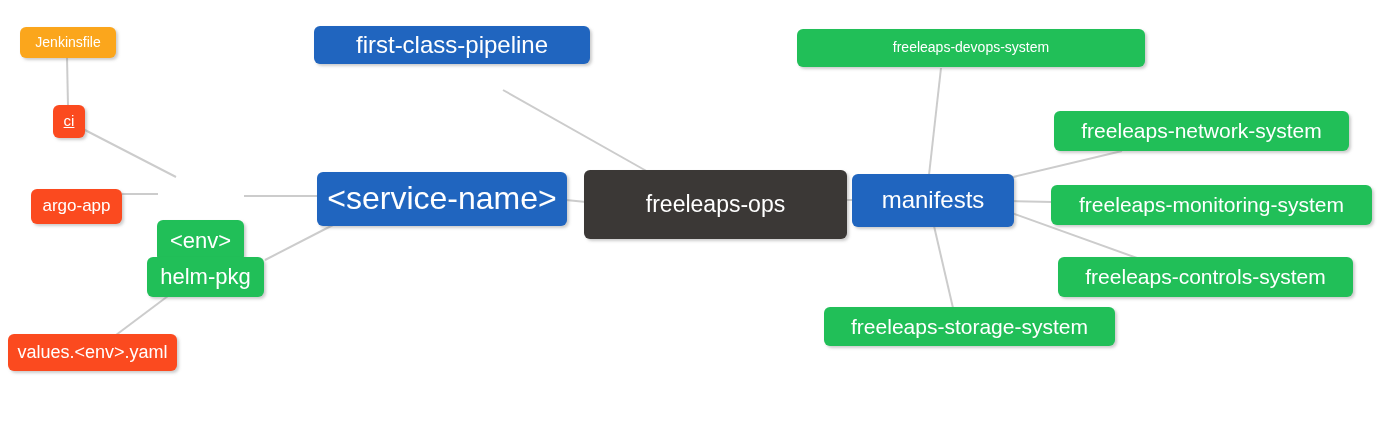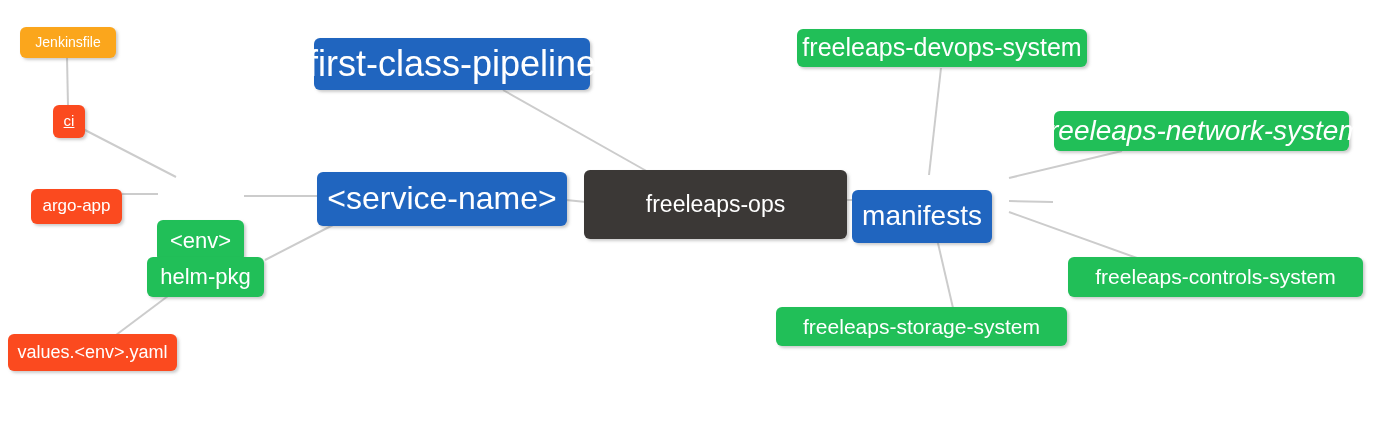--- a/index.html
+++ b/index.html
@@ -48,30 +48,31 @@
   <div class="node c-red" style="left:53px;top:105px;width:32px;height:33px;font-size:15px;text-decoration:underline;">ci</div>
 
   <div class="node c-red" style="left:31px;top:189px;width:91px;height:35px;font-size:17px;">argo-app</div>
 
   <div class="node c-green" style="left:157px;top:175px;width:87px;height:42px;font-size:22px;margin-top:45px;">&lt;env&gt;</div>
 
   <div class="node c-green" style="left:147px;top:257px;width:117px;height:40px;font-size:22px;">helm-pkg</div>
 
   <div class="node c-red" style="left:8px;top:334px;width:169px;height:37px;font-size:18px;">values.&lt;env&gt;.yaml</div>
 
-  <div class="node c-blue" style="left:314px;top:38px;width:276px;height:52px;font-size:36px;">first-class-pipeline</div>
+  <div class="node c-blue" style="left:314px;top:26px;width:276px;height:38px;font-size:24px;">first-class-pipeline</div>
 
   <div class="node c-blue" style="left:317px;top:172px;width:250px;height:54px;font-size:32px;text-align:center;">&lt;service-name&gt;</div>
 
   <div class="node c-dark" style="left:584px;top:170px;width:263px;height:69px;font-size:23px;">freeleaps-ops</div>
 
-  <div class="node c-blue" style="left:852px;top:174px;width:140px;height:53px;font-size:28px;margin-top:16px;">manifests</div>
+  <div class="node c-blue" style="left:852px;top:174px;width:162px;height:53px;font-size:24px;">manifests</div>
 
-  <div class="node c-green" style="left:797px;top:29px;width:290px;height:38px;font-size:25px;">freeleaps-devops-system</div>
+  <div class="node c-green" style="left:797px;top:29px;width:348px;height:38px;font-size:14px;">freeleaps-devops-system</div>
 
-  <div class="node c-green" style="left:1054px;top:111px;width:295px;height:40px;font-size:28px;font-style:italic;">freeleaps-network-system</div>
+  <div class="node c-green" style="left:1054px;top:111px;width:295px;height:40px;font-size:21px;">freeleaps-network-system</div>
 
+  <div class="node c-green" style="left:1051px;top:185px;width:321px;height:40px;font-size:21px;">freeleaps-monitoring-system</div>
 
-  <div class="node c-green" style="left:1058px;top:257px;width:295px;height:40px;font-size:21px;margin-left:10px;">freeleaps-controls-system</div>
+  <div class="node c-green" style="left:1058px;top:257px;width:295px;height:40px;font-size:21px;">freeleaps-controls-system</div>
 
-  <div class="node c-green" style="left:776px;top:307px;width:291px;height:39px;font-size:21px;">freeleaps-storage-system</div>
+  <div class="node c-green" style="left:824px;top:307px;width:291px;height:39px;font-size:21px;">freeleaps-storage-system</div>
 
 </div>
 
 </body></html>

